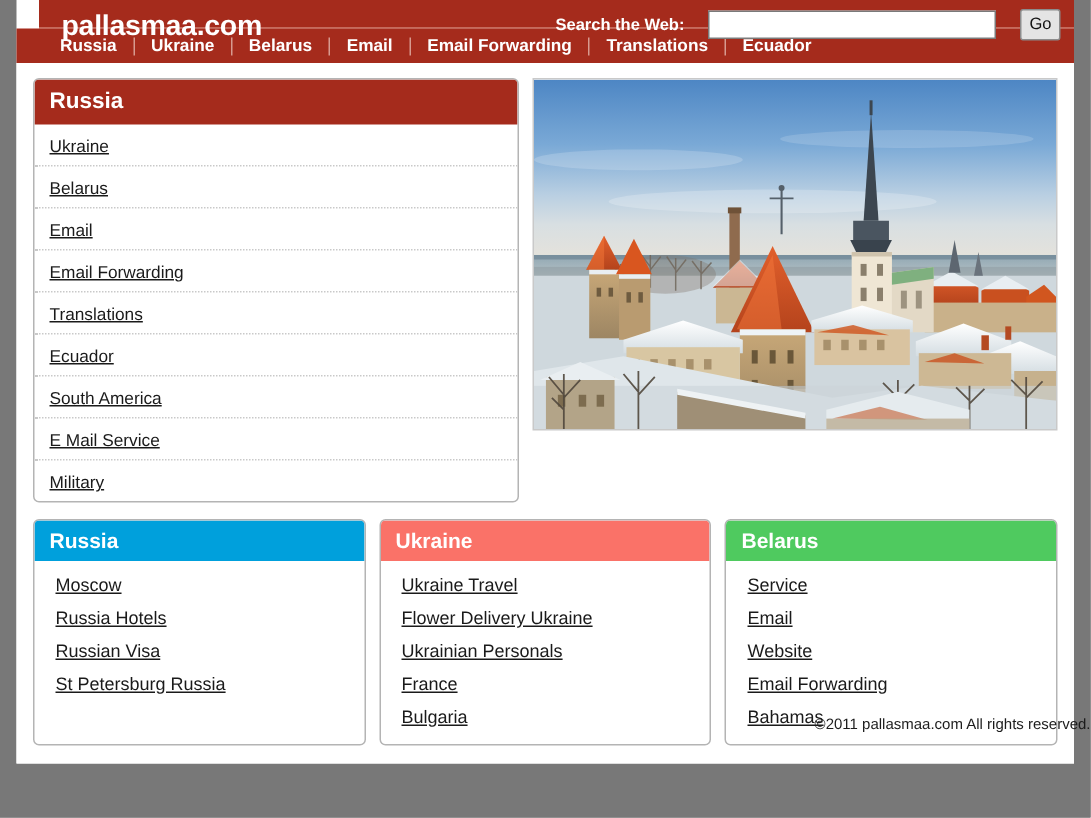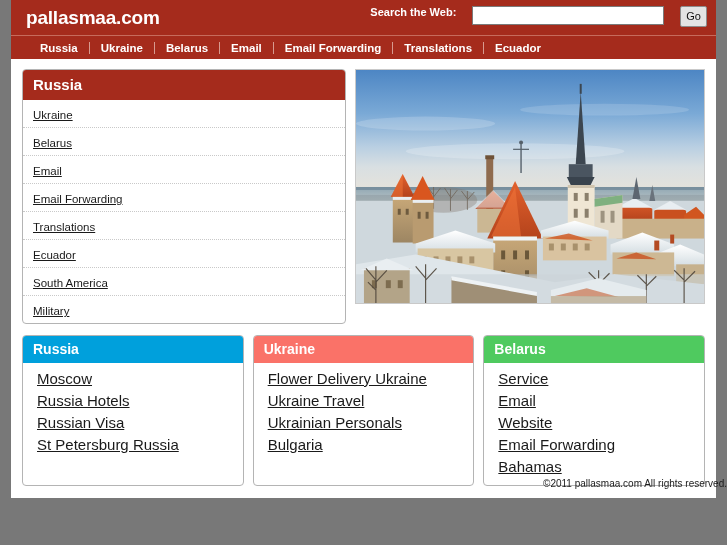--- a/index.html
+++ b/index.html
@@ -18,37 +18,38 @@
   
   .wrap {
     position: absolute;
     left: 11px; top: 0;
     width: 705px;
     background: #ffffff;
   }
   
   .masthead {
     position: relative;
-    height: 36px;
+    height: 19px;
     background: #a52b1c;
     border-bottom: 1px solid #c66b5c;
+    margin-left: 15px;
   }
   .brand {
     position: absolute;
     left: 15px; top: 7px;
     color: #ffffff;
     font-size: 19px;
     font-weight: bold;
     letter-spacing: -0.2px;
   }
   .search-area {
     position: absolute;
     right: 9px; top: 6px;
     display: flex;
-    align-items: flex-start;
+    align-items: center;
     gap: 16px;
   }
   .search-label {
     color: #ffffff;
     font-size: 11px;
     font-weight: bold;
     white-space: nowrap;
   }
   .search-input {
     width: 192px;
@@ -164,21 +165,21 @@
     min-width: 0;
   }
   .card .panel-head {
     font-size: 14px;
     padding: 5px 10px 6px 10px;
   }
   .card .link-list { padding: 5px 0 7px 0; }
   .card .link-list li { padding: 2px 10px 2px 14px; }
   .card .link-list a {
     color: #1a1a1a;
-    font-size: 15px;
+    font-size: 12px;
     text-decoration: underline;
     white-space: nowrap;
     margin-top: 46px;
   }
   
   .footer {
     position: absolute;
     left: 0; top: 478px;
     width: 727px;
     text-align: right;
@@ -226,20 +227,21 @@
         <div class="panel sidebar">
           <div class="panel-head head-red">Russia</div>
           <ul class="link-list">
             <li><a href="#">Ukraine</a></li>
             <li><a href="#">Belarus</a></li>
             <li><a href="#">Email</a></li>
             <li><a href="#">Email Forwarding</a></li>
             <li><a href="#">Translations</a></li>
             <li><a href="#">Ecuador</a></li>
             <li><a href="#">South America</a></li>
+            <li><a href="#">E Mail Service</a></li>
             <li><a href="#">Military</a></li>
           </ul>
         </div>
 
         <div class="photo-box">
           <svg class="photo" viewBox="0 0 350 235" preserveAspectRatio="none">
             <defs>
               <linearGradient id="sky" x1="0" y1="0" x2="0" y2="1">
                 <stop offset="0%" stop-color="#4d86c4"></stop>
                 <stop offset="35%" stop-color="#7aa9d6"></stop>
@@ -429,23 +431,24 @@
             <li><a href="#">Moscow</a></li>
             <li><a href="#">Russia Hotels</a></li>
             <li><a href="#">Russian Visa</a></li>
             <li><a href="#">St Petersburg Russia</a></li>
           </ul>
         </div>
 
         <div class="panel card">
           <div class="panel-head head-coral">Ukraine</div>
           <ul class="link-list">
+            <li><a href="#">Ukraine Travel</a></li>
             <li><a href="#">Flower Delivery Ukraine</a></li>
-            <li><a href="#">Ukraine Travel</a></li>
             <li><a href="#">Ukrainian Personals</a></li>
+            <li><a href="#">France</a></li>
             <li><a href="#">Bulgaria</a></li>
           </ul>
         </div>
 
         <div class="panel card">
           <div class="panel-head head-green">Belarus</div>
           <ul class="link-list">
             <li><a href="#">Service</a></li>
             <li><a href="#">Email</a></li>
             <li><a href="#">Website</a></li>

